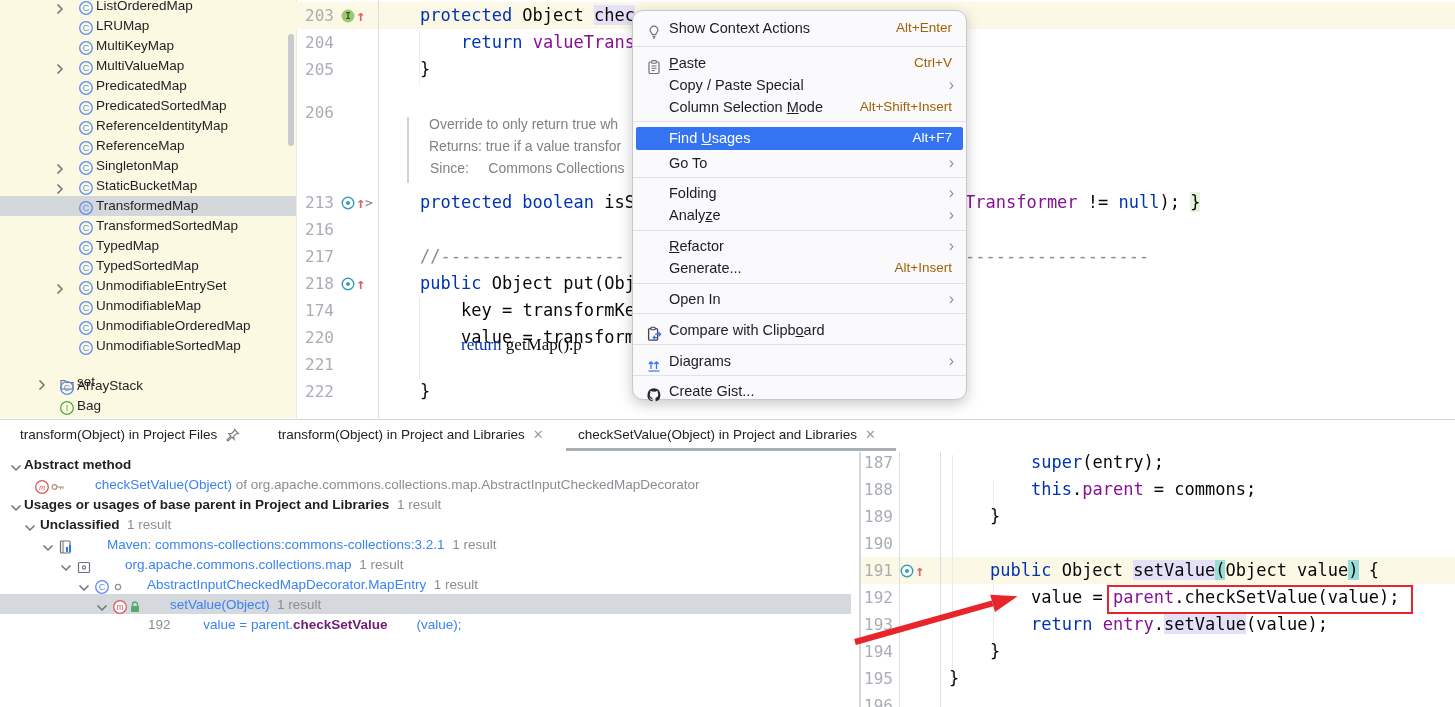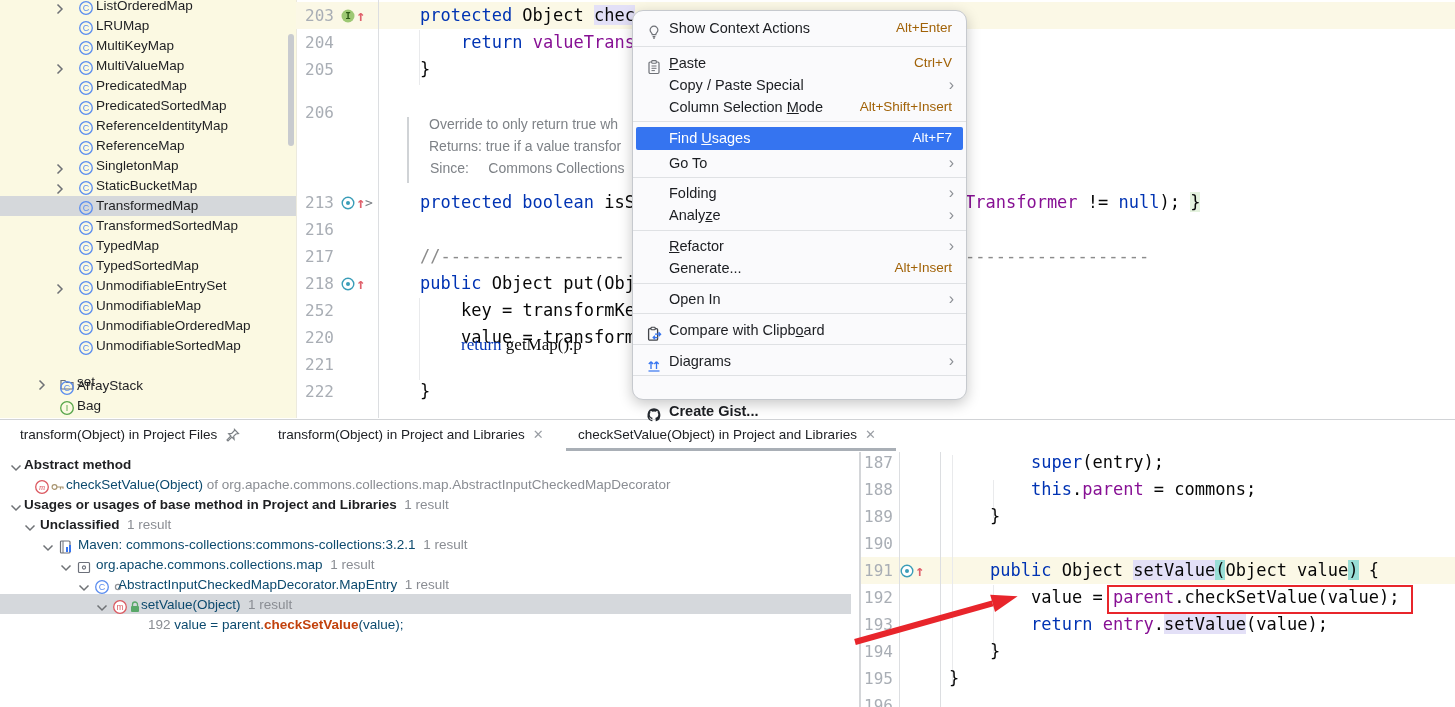--- a/index.html
+++ b/index.html
@@ -39,21 +39,21 @@
   .menu-item.selected{background:#3574f0;color:#fff;}
   .menu-item.selected .mi-short{color:#fff;}
   .menu-sep{position:absolute;left:0;right:0;height:1px;background:#dfe1e4;}
   
   #bottom-border{position:absolute;left:0;top:419px;width:1455px;height:1px;background:#d1d3d6;}
   .tab{position:absolute;top:420px;height:29px;line-height:29px;font-size:13.5px;color:#202226;white-space:pre;}
   .tab-close{color:#9a9ea4;font-size:13px;margin-left:8px;}
   .tab-underline{position:absolute;top:448px;height:3px;background:#a9afb6;}
   .usage-row{position:absolute;left:0;height:20px;line-height:20px;font-size:13.5px;color:#1e1f22;white-space:pre;}
   .usage-sel{position:absolute;background:#d5d8dc;}
-  .t-gray{color:#8a8d93;} .t-bold{font-weight:bold;} .t-dark{color:#0c4a6e;} .t-darkbold{color:#c2410c;font-weight:bold;}
+  .t-gray{color:#8a8d93;} .t-bold{font-weight:bold;} .t-dark{color:#3b82f6;margin-left:29px;} .t-darkbold{color:#701a75;font-weight:bold;}
   .chev{position:absolute;width:14px;height:14px;top:3px;}
   #splitter{position:absolute;left:859px;top:452px;width:2px;height:255px;background:#d4d6d9;}
   
   #red-box{position:absolute;border:2px solid #e8252b;z-index:20;}
   #arrow-svg{position:absolute;z-index:21;}
   .icon16{display:inline-block;width:16px;height:16px;vertical-align:middle;}
 </style>
 </head>
 <body>
 
@@ -192,21 +192,21 @@
       <div class="code-line" style="left: 965px; top: 243px;"><span class="cmt">------------------</span></div>
       <div class="lnum" style="left: 296px; top: 270px; width: 38px;">218</div>
       <div class="gicon" style="left: 340px; top: 276px; display: flex;">
         <svg class="icon16" viewBox="0 0 16 16" width="14" height="14">
           <circle cx="8" cy="8" r="5.8" fill="#fff" stroke="#3a9db8" stroke-width="1.4"></circle>
           <circle cx="8" cy="8" r="2" fill="#3a9db8"></circle>
         </svg>
         <span class="g-arrow">↑</span>
       </div>
       <div class="code-line" style="left: 420px; top: 270px;"><span class="kw">public </span><span class="pl">Object </span><span class="pl">put(Obj</span></div>
-      <div class="lnum" style="left: 296px; top: 297px; width: 38px;">252</div>
+      <div class="lnum" style="left: 296px; top: 297px; width: 38px;">174</div>
       <div class="code-line" style="left: 461px; top: 297px;"><span class="pl">key = transformKe</span></div>
       <div class="lnum" style="left: 296px; top: 324px; width: 38px;">220</div>
       <div class="code-line" style="left: 461px; top: 324px;"><span class="pl">value = transform</span></div>
       <div class="lnum" style="left: 296px; top: 351px; width: 38px;">221</div>
       <div class="code-line" style="left: 461px; top: 331px; font-family: Liberation Serif, serif;"><span class="kw">return </span><span class="pl">getMap().p</span></div>
       <div class="lnum" style="left: 296px; top: 378px; width: 38px;">222</div>
       <div class="code-line" style="left: 420px; top: 378px;"><span class="pl">}</span></div>
       <div class="doc-bar" style="left: 407px; top: 117px; height: 66px;"></div>
       <div class="doc-line" style="left: 429px; top: 135px;">Returns: true if a value transfor</div>
       <div class="doc-line" style="left: 429px; top: 113px;">Override to only return true wh</div>
@@ -285,21 +285,21 @@
       <div class="menu-item" style="top: 339px;">
         <div class="mi-icon"><svg class="icon16" viewBox="0 0 16 16" width="16" height="16">
             <path d="M5 12V4.6M5 4.6L2.8 7M5 4.6L7.2 7" fill="none" stroke="#3574f0" stroke-width="1.3"></path>
             <path d="M10.5 12V4.6M10.5 4.6L8.3 7M10.5 4.6L12.7 7" fill="none" stroke="#3574f0" stroke-width="1.3"></path>
             <path d="M2.5 14h11" stroke="#3574f0" stroke-width="1.2"></path>
           </svg></div>
         <div class="mi-label">Diagrams</div>
         <div class="mi-arrow">›</div>
       </div>
       <div class="menu-sep" style="top: 364px;"></div>
-      <div class="menu-item" style="top: 389px; font-weight: bold;">
+      <div class="menu-item" style="top: 369px;">
         <div class="mi-icon"><svg class="icon16" viewBox="0 0 16 16" width="16" height="16">
             <path fill="#24292f" d="M8 1.3a6.7 6.7 0 0 0-2.1 13c.33.06.46-.14.46-.32v-1.15c-1.87.4-2.26-.9-2.26-.9-.3-.77-.75-.98-.75-.98-.6-.41.05-.4.05-.4.67.05 1.03.69 1.03.69.6 1.02 1.57.73 1.96.56.06-.43.23-.73.42-.9-1.5-.17-3.07-.75-3.07-3.32 0-.73.26-1.33.69-1.8-.07-.17-.3-.85.07-1.78 0 0 .56-.18 1.84.69a6.4 6.4 0 0 1 3.36 0c1.28-.87 1.84-.69 1.84-.69.37.93.14 1.61.07 1.78.43.47.69 1.07.69 1.8 0 2.58-1.58 3.15-3.08 3.31.24.2.45.6.45 1.22v1.8c0 .18.12.39.47.32A6.7 6.7 0 0 0 8 1.3z"></path>
           </svg></div>
         <div class="mi-label">Create Gist...</div>
       </div>
     </div>
   <div id="bottom-border"></div>
   <div class="layer" id="bottom-layer">
       <div class="tab" style="left: 20px;"><span>transform(Object) in Project Files</span><span style="margin-left: 8px;"><svg class="icon16" viewBox="0 0 16 16" width="14" height="14">
             <path d="M9.5 2.5l4 4-2.6.5-2.2 2.2.4 3-2.2-2.2L3 13.9l-1-1 3.9-3.9L3.7 6.8l3-.4 2.8-2.9z" fill="none" stroke="#7c8085" stroke-width="1.2"></path>
@@ -313,21 +313,21 @@
           </svg></div><div class="abs" style="left: 24px; top: 0px; white-space: pre;"><span class="t-bold">Abstract method</span></div></div>
       <div class="usage-row" style="top: 475px; width: 851px;"><div class="abs" style="left: 34px; top: 2px;"><svg class="icon16" viewBox="0 0 16 16" width="16" height="16">
             <circle cx="8" cy="8" r="6.3" fill="#fff" stroke="#db5860" stroke-width="1.3"></circle>
             <text x="8" y="11" font-size="8.5" font-style="italic" font-family="Liberation Serif" fill="#db5860" text-anchor="middle">m</text>
           </svg></div><div class="abs" style="left: 50px; top: 2px;"><svg class="icon16" viewBox="0 0 16 16" width="12" height="12">
             <circle cx="4.5" cy="8" r="2.4" fill="none" stroke="#a8946f" stroke-width="1.2"></circle>
             <path d="M7 8h6.5M10.5 8v2.4M13 8v1.8" stroke="#a8946f" stroke-width="1.2" fill="none"></path>
           </svg></div><div class="abs" style="left: 66px; top: 0px; white-space: pre;"><span class="t-dark">checkSetValue(Object)</span><span class="t-gray"> of org.apache.commons.collections.map.AbstractInputCheckedMapDecorator</span></div></div>
       <div class="usage-row" style="top: 495px; width: 851px;"><div class="chev" style="left: 8px;"><svg class="icon16" viewBox="0 0 16 16" width="13" height="13">
             <path d="M3.5 5.5l4.5 4.5 4.5-4.5" fill="none" stroke="#6f7276" stroke-width="1.5"></path>
-          </svg></div><div class="abs" style="left: 24px; top: 0px; white-space: pre;"><span class="t-bold">Usages or usages of base method in Project and Libraries</span><span class="t-gray">  1 result</span></div></div>
+          </svg></div><div class="abs" style="left: 24px; top: 0px; white-space: pre;"><span class="t-bold">Usages or usages of base parent in Project and Libraries</span><span class="t-gray">  1 result</span></div></div>
       <div class="usage-row" style="top: 515px; width: 851px;"><div class="chev" style="left: 22px;"><svg class="icon16" viewBox="0 0 16 16" width="13" height="13">
             <path d="M3.5 5.5l4.5 4.5 4.5-4.5" fill="none" stroke="#6f7276" stroke-width="1.5"></path>
           </svg></div><div class="abs" style="left: 40px; top: 0px; white-space: pre;"><span class="t-bold">Unclassified</span><span class="t-gray">  1 result</span></div></div>
       <div class="usage-row" style="top: 535px; width: 851px;"><div class="chev" style="left: 40px;"><svg class="icon16" viewBox="0 0 16 16" width="13" height="13">
             <path d="M3.5 5.5l4.5 4.5 4.5-4.5" fill="none" stroke="#6f7276" stroke-width="1.5"></path>
           </svg></div><div class="abs" style="left: 58px; top: 2px;"><svg class="icon16" viewBox="0 0 16 16" width="16" height="16">
             <rect x="2.5" y="2" width="9.5" height="12" rx="1" fill="none" stroke="#6c707a" stroke-width="1.2"></rect>
             <path d="M5 2v12" stroke="#6c707a" stroke-width="1"></path>
             <rect x="8" y="8" width="2" height="5" fill="#3574f0"></rect>
             <rect x="11" y="6" width="2" height="7" fill="#3574f0"></rect>

